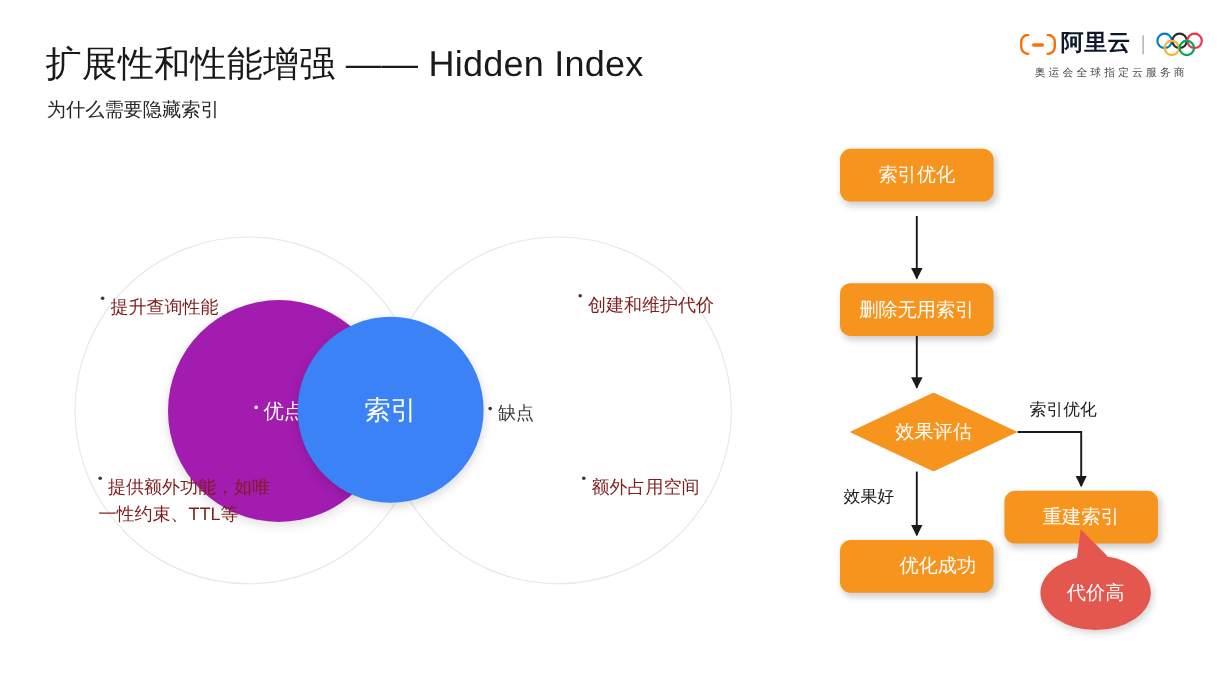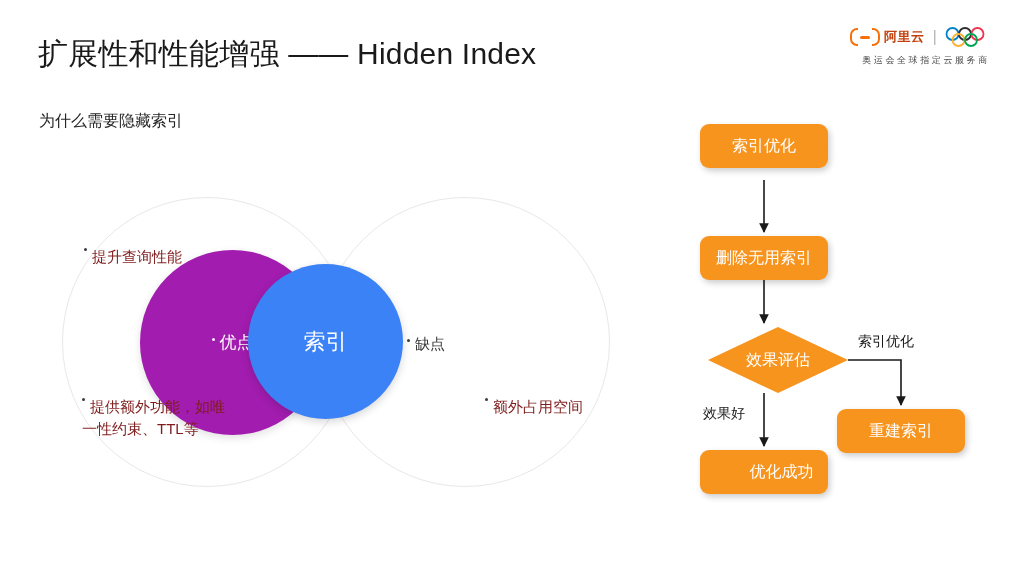--- a/index.html
+++ b/index.html
@@ -32,21 +32,20 @@
   }
   .slide-subtitle {
     position: absolute;
     left: 39px;
     top: 81px;
     font-size: 16px;
     line-height: 24px;
     color: #262626;
     font-weight: 400;
     white-space: nowrap;
-    margin-top: 28px;
   }
 
   
   .logo-wrap {
     position: absolute;
     left: 850px;
     top: 24px;
     width: 160px;
     height: 46px;
   }
@@ -83,25 +82,26 @@
   .logo-mark .dash {
     position: absolute;
     left: 10px;
     top: 8.5px;
     width: 10px;
     height: 3px;
     background: #F7700A;
     border-radius: 2px;
   }
   .logo-text {
-    font-size: 13px;
+    font-size: 19px;
     font-weight: 700;
-    color: #c2410c;
+    color: #0f172a;
     line-height: 22px;
     letter-spacing: 0.5px;
+    font-family: Liberation Mono, monospace;
   }
   .logo-div {
     color: #b9b9b9;
     font-size: 17px;
     margin: 0 7px 0 8px;
     font-weight: 300;
   }
   .rings {
     width: 48px;
     height: 24px;
@@ -302,20 +302,21 @@
       <span class="lbl"><span class="bdot lt"></span><span>优点</span></span>
     </div>
     <div class="venn-solid core">
       <span class="lbl">索引</span>
     </div>
 
     <div class="venn-cons-label"><span class="bdot"></span><span>缺点</span></div>
 
     <div class="venn-note n1"><span class="bdot top"></span><span>提升查询性能</span></div>
     <div class="venn-note n2"><span class="bdot top"></span><span>提供额外功能，如唯一性约束、TTL等</span></div>
+    <div class="venn-note n3"><span class="bdot top"></span><span>创建和维护代价</span></div>
     <div class="venn-note n4"><span class="bdot top"></span><span>额外占用空间</span></div>
   </div>
 
   <div class="flow">
 
     <svg class="flow-svg" viewBox="0 0 360 430">
       <defs>
         <marker id="ah" markerWidth="7" markerHeight="7" refX="5.4" refY="3" orient="auto">
           <path d="M0,0 L6,3 L0,6 z" fill="#1a1a1a"></path>
         </marker>
@@ -343,15 +344,21 @@
     <div class="fbox b4">
         <span>优化成功</span>
       </div>
     <div class="fbox b5">
         <span>重建索引</span>
       </div>
 
     <div class="elabel good">效果好</div>
     <div class="elabel bad">索引优化</div>
 
+    <div class="callout">
+      <div class="tail"></div>
+      <div class="bubble">
+          <span>代价高</span>
+        </div>
+    </div>
   </div>
 
 </div>
 
 </body></html>

